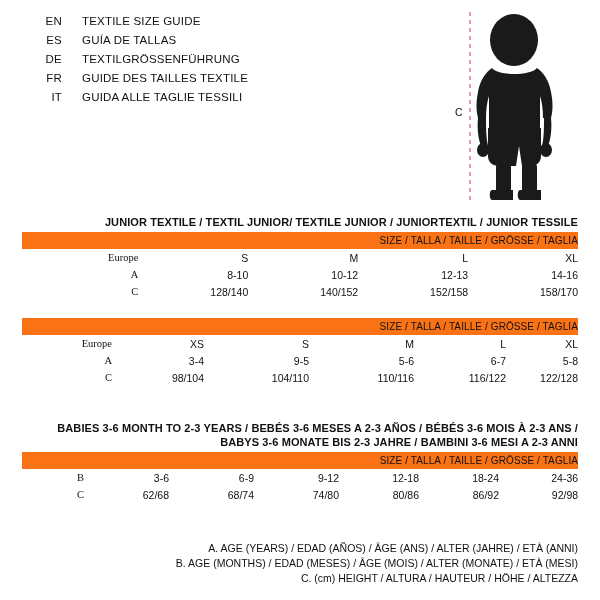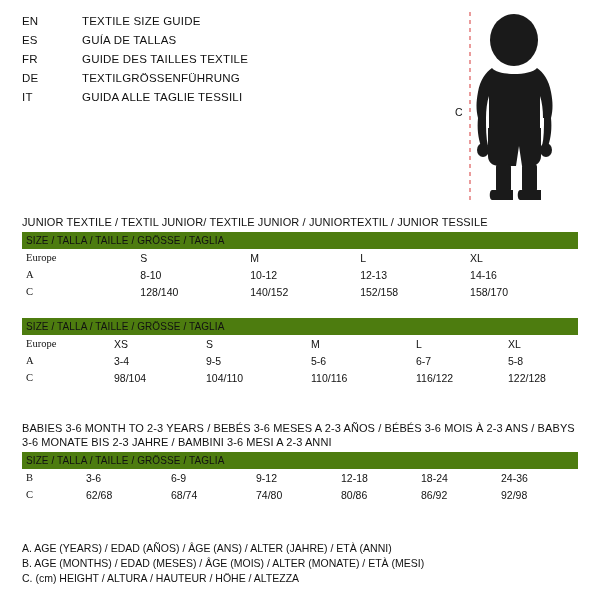--- a/index.html
+++ b/index.html
@@ -12,20 +12,21 @@
     background: #ffffff;
     font-family: "Liberation Sans", sans-serif;
     color: #1a1a1a;
     overflow: hidden;
   }
   .page {
     position: relative;
     width: 514px;
     height: 600px;
     box-sizing: border-box;
+    text-align: right;
   }
 
   
   .header {
     position: absolute;
     left: 22px;
     top: 12px;
     width: 420px;
   }
   .header-row {
@@ -70,40 +71,40 @@
   }
 
   
   .section {
     position: absolute;
     left: 22px;
     width: 556px;
   }
   .sec-title {
     font-size: 11px;
-    font-weight: 400;
+    font-weight: 700;
     color: #111;
     letter-spacing: 0.1px;
     margin-bottom: 3px;
     line-height: 14px;
   }
   table {
     border-collapse: collapse;
     width: 100%;
     table-layout: fixed;
   }
   td {
     font-size: 10.5px;
     padding: 0;
     height: 17px;
     vertical-align: middle;
     color: #111;
   }
   tr.band td {
-    background: #4d7c0f;
+    background: #f97316;
     font-size: 10px;
     letter-spacing: 0.1px;
   }
   tr.band td.bandcell {
     padding-left: 4px;
   }
   td.lab {
     padding-left: 4px;
     font-family: Liberation Serif, serif;
   }
@@ -132,26 +133,26 @@
   <div class="header">
     <div class="header-row">
       <span class="header-lang">EN</span>
       <span class="header-title">TEXTILE SIZE GUIDE</span>
     </div>
     <div class="header-row">
       <span class="header-lang">ES</span>
       <span class="header-title">GUÍA DE TALLAS</span>
     </div>
     <div class="header-row">
+      <span class="header-lang">DE</span>
+      <span class="header-title">TEXTILGRÖSSENFÜHRUNG</span>
+    </div>
+    <div class="header-row">
       <span class="header-lang">FR</span>
       <span class="header-title">GUIDE DES TAILLES TEXTILE</span>
-    </div>
-    <div class="header-row">
-      <span class="header-lang">DE</span>
-      <span class="header-title">TEXTILGRÖSSENFÜHRUNG</span>
     </div>
     <div class="header-row">
       <span class="header-lang">IT</span>
       <span class="header-title">GUIDA ALLE TAGLIE TESSILI</span>
     </div>
   </div>
 
   <div class="figure">
     <svg width="150" height="200" viewBox="0 0 150 200" xmlns="http://www.w3.org/2000/svg">
 

